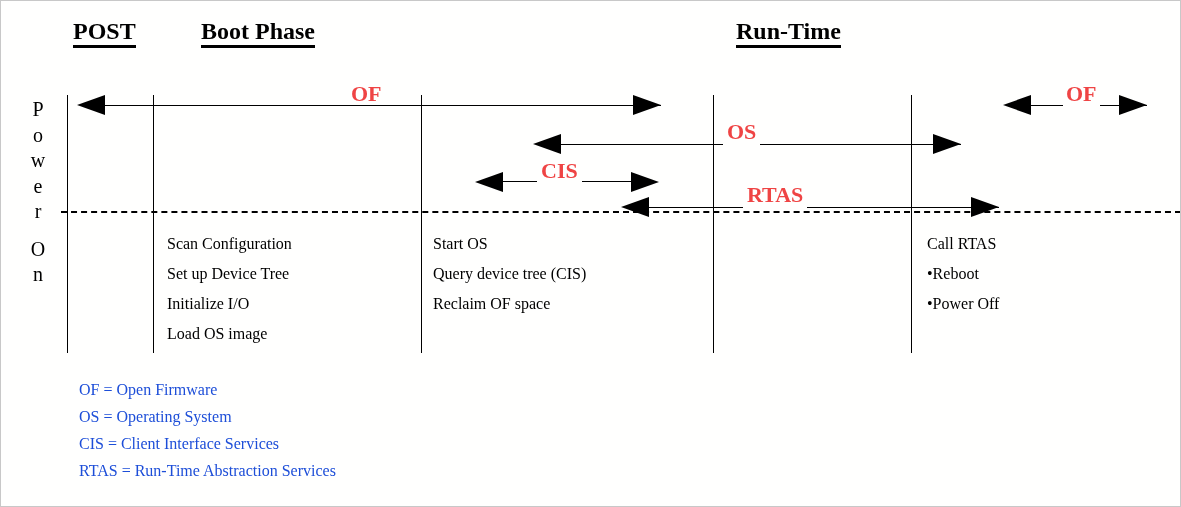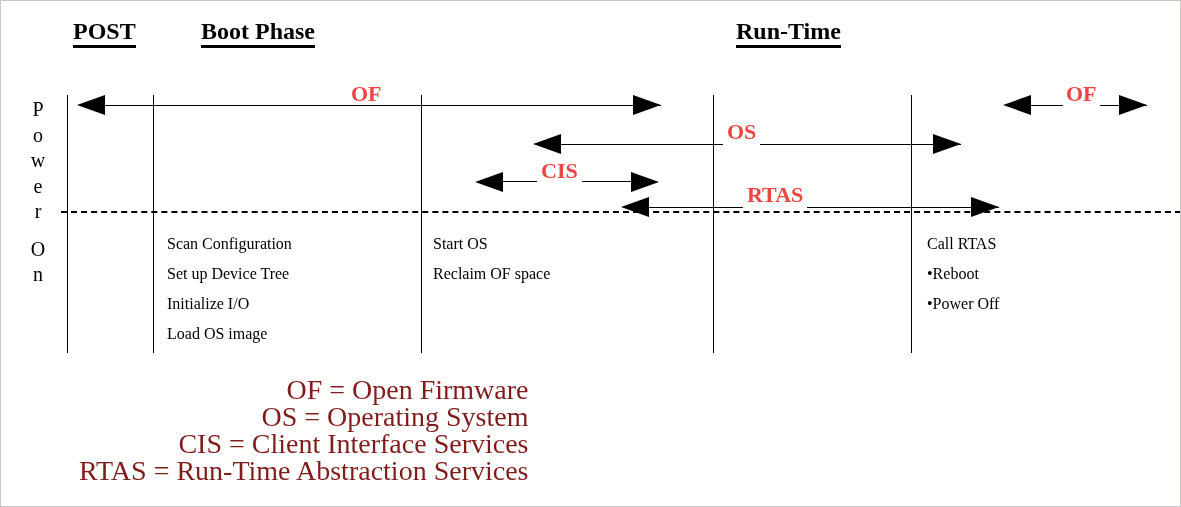--- a/index.html
+++ b/index.html
@@ -107,24 +107,23 @@
     white-space: nowrap;
   }
   .task-col div { white-space: nowrap; }
 
   
   #legend {
     position: absolute;
     left: 78px;
     top: 375px;
     font-family: "Liberation Serif", "DejaVu Serif", serif;
-    font-size: 28px;
+    font-size: 16px;
     line-height: 27px;
-    color: #7f1d1d;
-    text-align: right;
+    color: #1d4ed8;
   }
   #legend div { white-space: nowrap; }
 </style>
 </head>
 <body>
 
 <div id="diagram-root">
 
   <div class="phase-header" style="left:72px;  top:18px;">POST</div>
   <div class="phase-header" style="left:200px; top:18px;">Boot Phase</div>
@@ -176,20 +175,21 @@
 
   <div class="task-col" style="left:166px; top:228px;">
     <div>Scan Configuration</div>
     <div>Set up Device Tree</div>
     <div>Initialize I/O</div>
     <div>Load OS image</div>
   </div>
 
   <div class="task-col" style="left:432px; top:228px;">
     <div>Start OS</div>
+    <div>Query device tree (CIS)</div>
     <div>Reclaim OF space</div>
   </div>
 
   <div class="task-col" style="left:926px; top:228px;">
     <div>Call RTAS</div>
     <div>•Reboot</div>
     <div>•Power Off</div>
   </div>
 
   <div id="legend">

